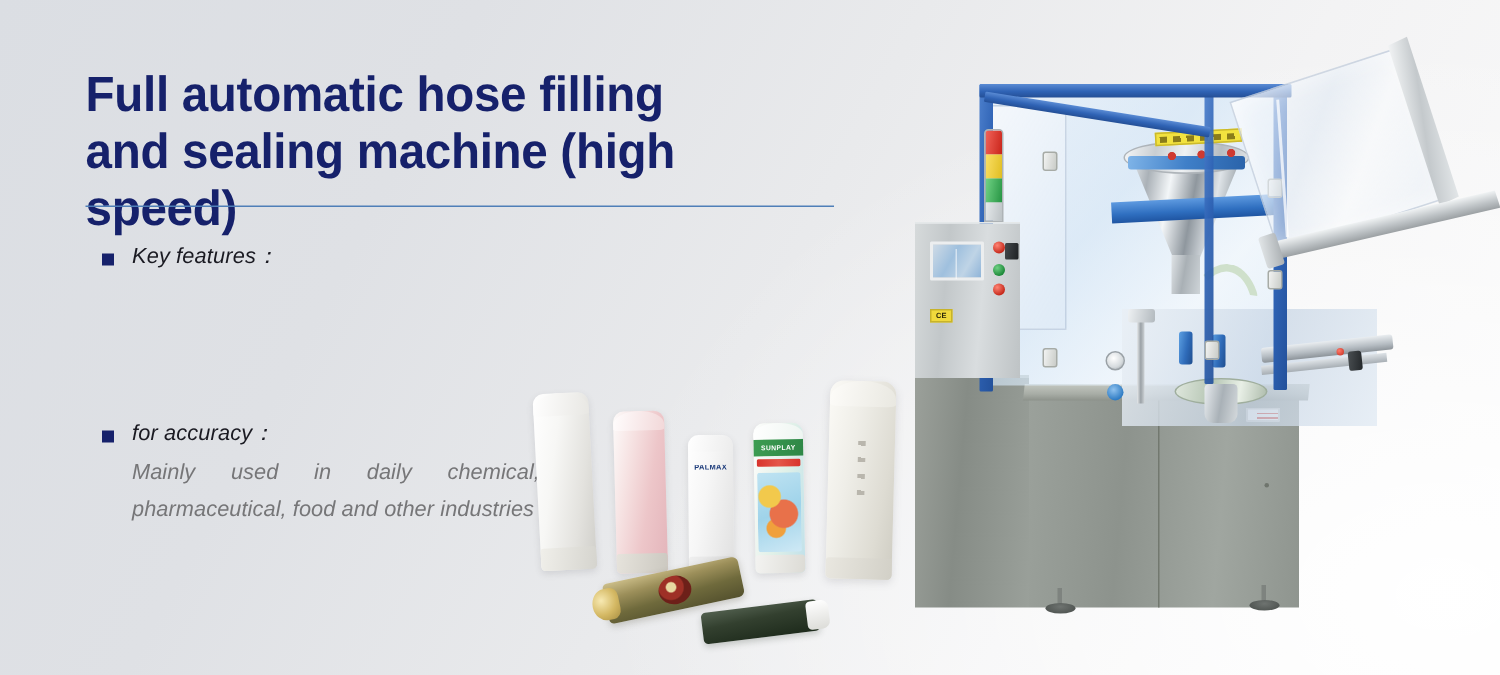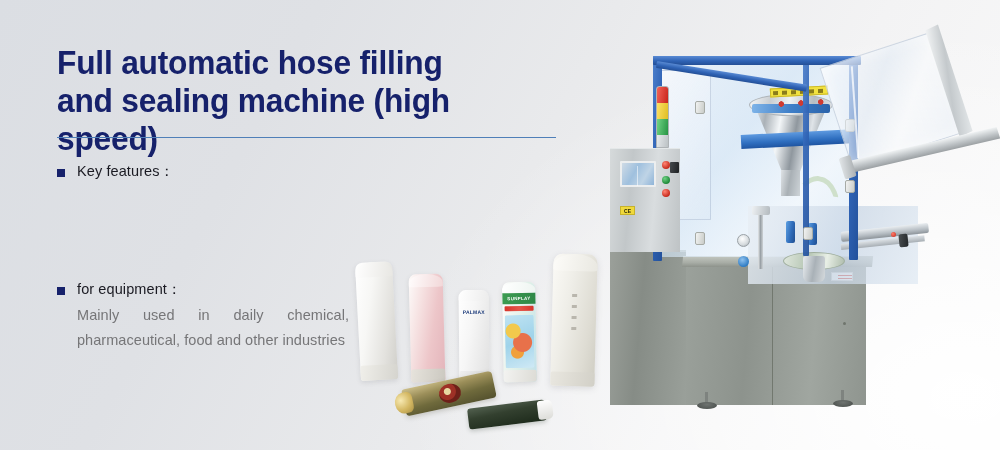--- a/index.html
+++ b/index.html
@@ -49,22 +49,23 @@
     position: absolute;
     left: 57px;
     top: 137px;
     width: 499px;
     height: 1px;
     background: #4f7fb8;
   }
 
   .feature-block {
     position: absolute;
-    left: 57px;
+    left: 68px;
     width: 530px;
+    font-style: italic;
   }
   .feature-block.b1 { top: 162px; }
   .feature-block.b2 { top: 280px; width: 330px; }
 
   .feat-head {
     display: flex;
     align-items: center;
     margin-bottom: 4px;
   }
 
@@ -397,21 +398,21 @@
   <div class="feature-block b1">
     <div class="feat-head">
       <span class="bullet-sq"></span>
       <span class="feat-title">Key features：</span>
     </div>
   </div>
 
   <div class="feature-block b2">
     <div class="feat-head">
       <span class="bullet-sq"></span>
-      <span class="feat-title">for equipment：</span>
+      <span class="feat-title">for accuracy：</span>
     </div>
     <div class="feat-body">Mainly used in daily chemical, pharmaceutical, food and other industries</div>
   </div>
 
   <div class="tubes">
 
     <div class="tube t1">
       <div class="shoulder"></div>
       <div class="cap"></div>
     </div>

